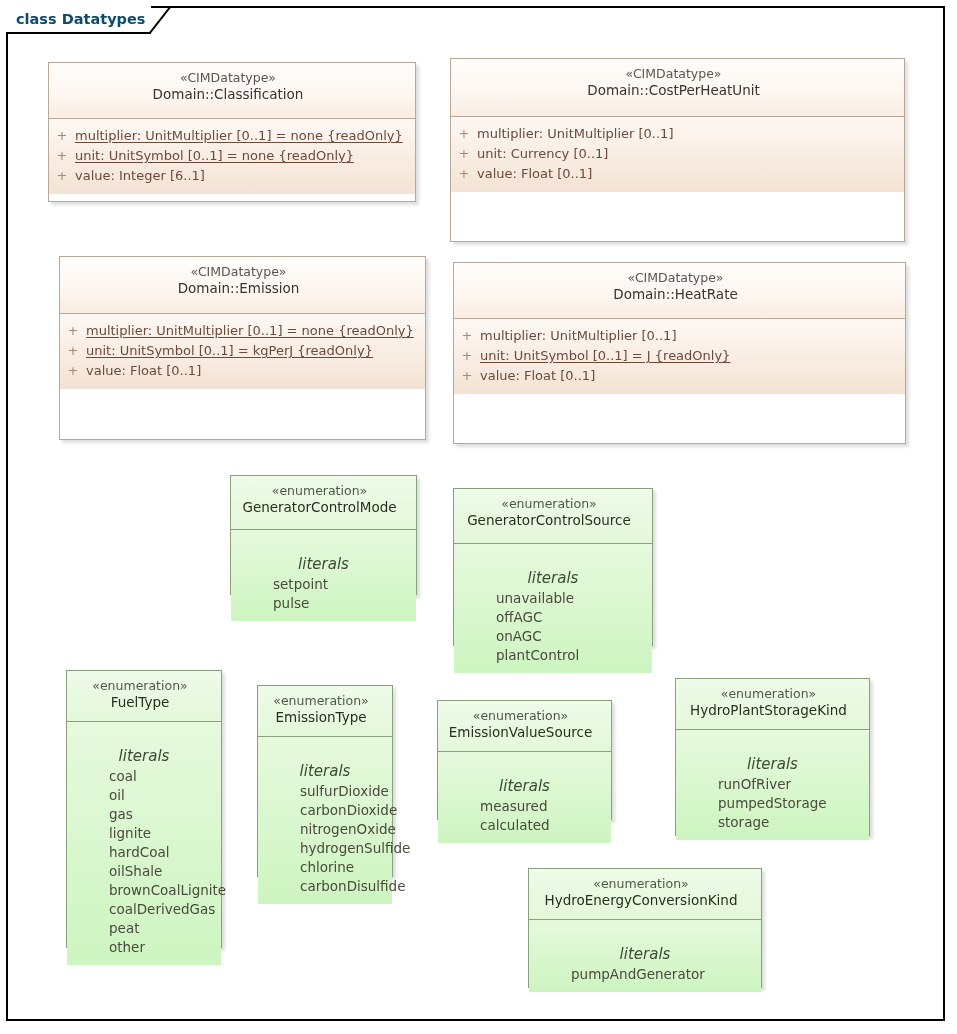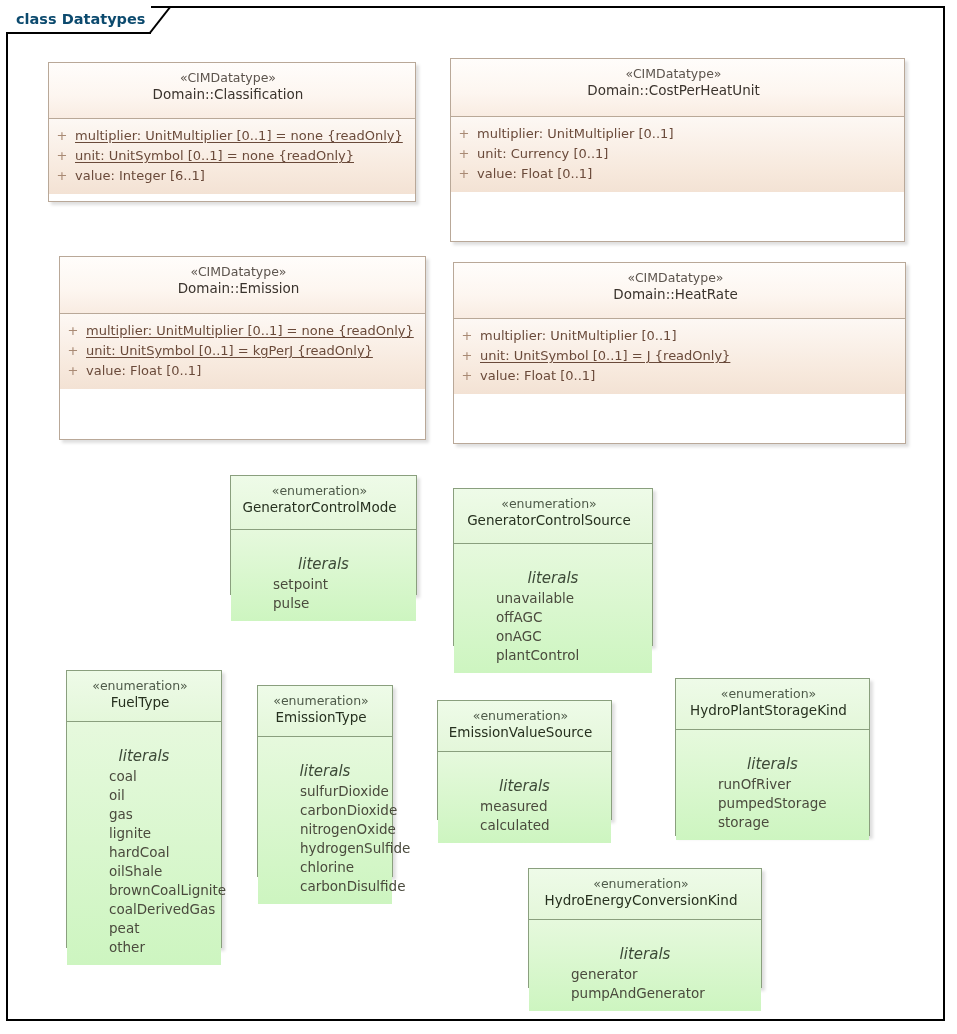--- a/index.html
+++ b/index.html
@@ -372,16 +372,15 @@
   </div>
 </div>
 
 <div class="uml-box enumeration" id="box-hydroenergyconversionkind">
   <div class="hdr">
     <span class="stereo">«enumeration»</span>
     <span class="name">HydroEnergyConversionKind</span>
   </div>
   <div class="body">
     <div class="lit-head">literals</div>
-    <div class="lit-row">generator</div>
     <div class="lit-row">pumpAndGenerator</div>
   </div>
 </div>
 
 </body></html>

